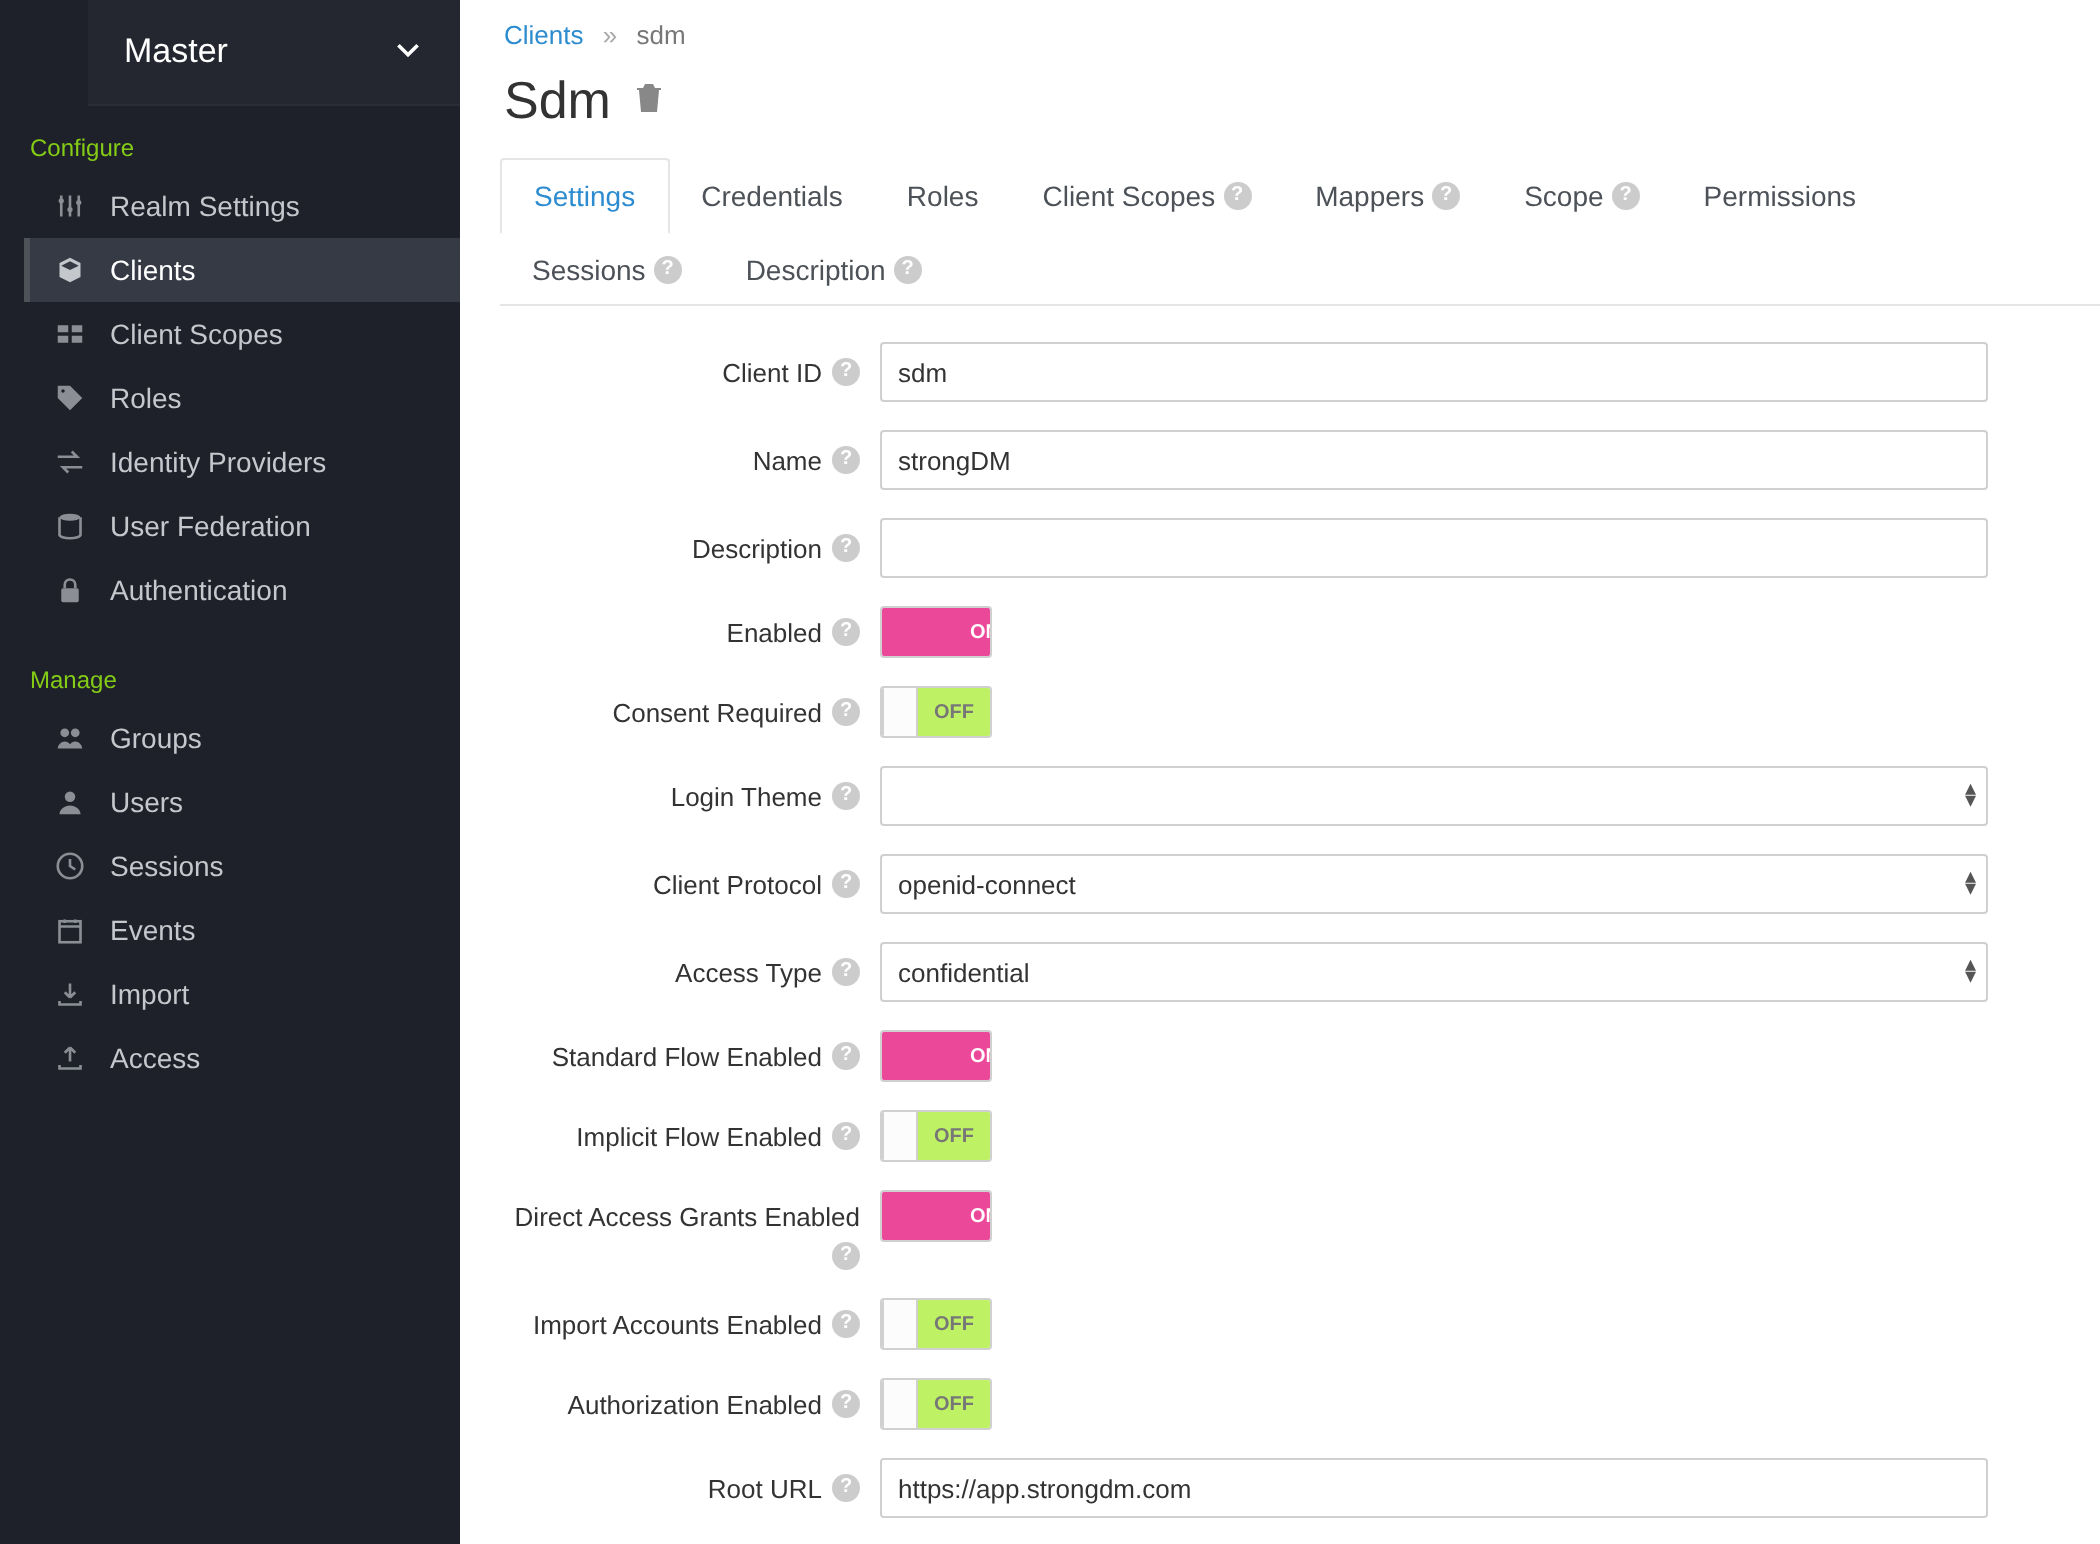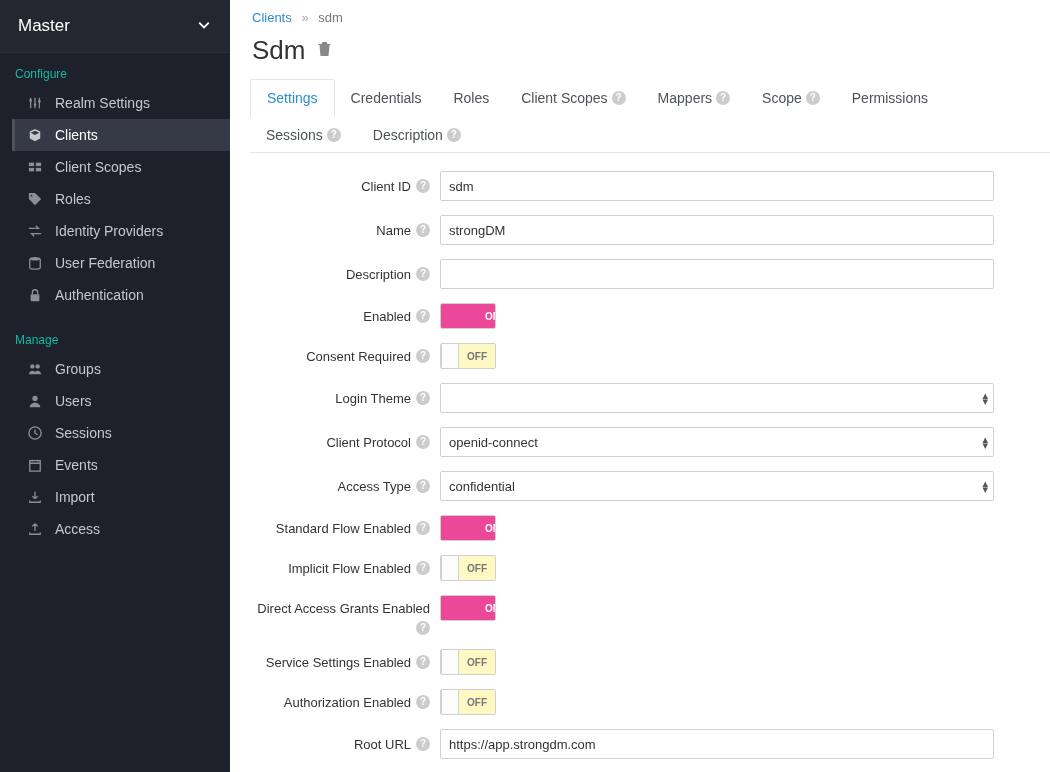--- a/index.html
+++ b/index.html
@@ -1,23 +1,23 @@
 <!DOCTYPE html>
 <html><head>
 <meta charset="utf-8">
 <style>
 * { box-sizing: border-box; margin: 0; padding: 0; }
 body { font-family: "Helvetica Neue", Helvetica, Arial, sans-serif; font-size: 14px; color: #333; background: #fff; }
 .app { display: flex; width: 1050px; height: 772px; overflow: hidden; }
 
 
 .sidebar { width: 230px; background: #1e2129; color: #c4c7cc; flex-shrink: 0; display: flex; flex-direction: column; }
-.realm-selector { padding: 16px 20px 16px 18px; border-bottom: 1px solid #2a2d35; cursor: pointer; display:flex; align-items:center; justify-content:space-between; background:#24272f;}
+.realm-selector { padding: 16px 20px 16px 18px; border-bottom: 1px solid #2a2d35; cursor: pointer; display:flex; align-items:center; justify-content:space-between; background:#24272f;margin-left:44px;}
 .realm-selector span.title { color: #fff; font-size: 17px; font-weight: 500; }
-.section-head { padding: 14px 15px 6px; font-size: 12px; color: #14b8a6; }
+.section-head { padding: 14px 15px 6px; font-size: 12px; color: #84cc16; }
 .nav-item { display: flex; align-items: center; gap: 12px; padding: 8px 15px; cursor: pointer; color: #c4c7cc; font-size: 14px; margin-left: 12px; }
 .nav-item.active { background: #363a44; color: #fff; border-left: 3px solid #4d5258; padding-left:12px;}
 .nav-item .ni-icon { width: 16px; display:flex; justify-content:center; color:#8b8e95; }
 .nav-item.active .ni-icon { color:#c4c7cc; }
 
 
 .main { flex: 1; padding: 10px 0 0 20px; overflow:hidden; }
 .breadcrumb { font-size: 13px; color: #777; margin-bottom: 10px; padding-left:2px;}
 .breadcrumb a { color: #2d8cd0; text-decoration: none; }
 .breadcrumb .sep { color: #aaa; margin: 0 6px; }
@@ -36,21 +36,21 @@
 .label-cell { width: 190px; text-align:right; padding-right:10px; color:#333; font-size:13px; display:flex; justify-content:flex-end; align-items:center; gap:5px; flex-wrap:wrap;}
 .label-cell.top { padding-top:6px; }
 .field-cell { flex:1; padding-right: 56px; }
 
 .text-input, .select-input { width:100%; height: 30px; border:1px solid #d0d0d0; border-radius:2px; padding: 4px 8px; font-size:13px; color:#333; background:#fff; }
 .select-wrap { position:relative; }
 .select-caret { position:absolute; right:6px; top:50%; transform:translateY(-50%); font-size:11px; color:#555; pointer-events:none; line-height:0.5;}
 
 .toggle { width:56px; height:26px; border:1px solid #d0d0d0; border-radius:2px; display:flex; cursor:pointer; overflow:hidden; font-size:10px; font-weight:700; }
 .toggle .on-side { flex:1; display:flex; align-items:center; justify-content:center; background:#ec4899; color:#fff;padding-left:44px; }
-.toggle .off-side { flex:1; display:flex; align-items:center; justify-content:center; background:#fef9c3; color:#777; }
+.toggle .off-side { flex:1; display:flex; align-items:center; justify-content:center; background:#bef264; color:#777; }
 .toggle .handle { width:18px; background:#fcfcfc; border-left:1px solid #d0d0d0; border-right:1px solid #d0d0d0;}
 
 .main-scroll{ height: calc(772px - 10px); overflow:hidden; }
 </style>
 </head>
 <body>
 
 <div class="app">
   <aside class="sidebar">
     <div class="realm-selector">
@@ -354,21 +354,21 @@
         <div class="field-cell">
               <div class="toggle on">
                 <div class="on-side">ON</div>
                 <div class="handle"></div>
               </div>
             </div>
       </div>
 
       <div class="row">
         <div class="label-cell">
-              <span>Service Settings Enabled</span>
+              <span>Import Accounts Enabled</span>
               <span class="help-icon">?</span>
             </div>
         <div class="field-cell">
               <div class="toggle off">
                 <div class="handle"></div>
                 <div class="off-side">OFF</div>
               </div>
             </div>
       </div>
 

